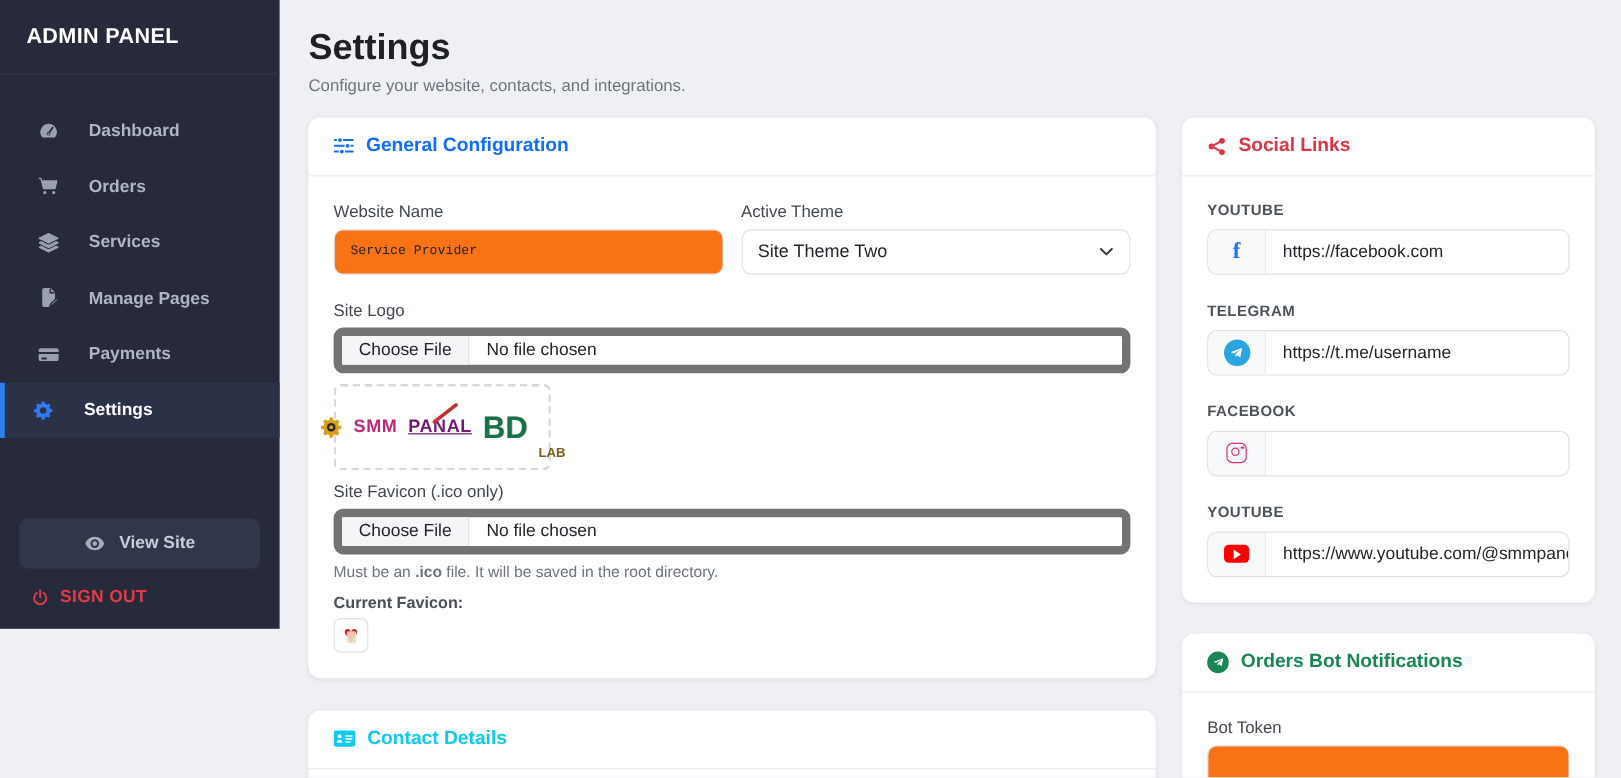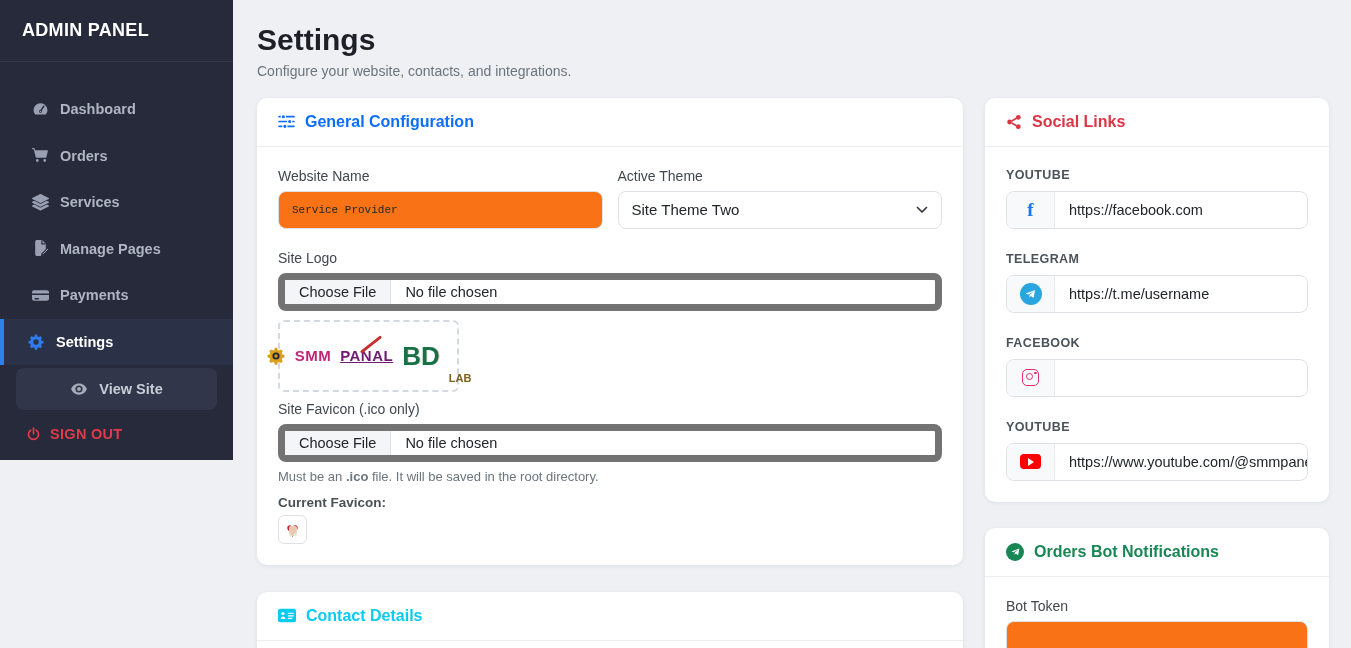--- a/index.html
+++ b/index.html
@@ -4,30 +4,30 @@
 <style>
   * { margin:0; padding:0; box-sizing:border-box; }
   html,body { width:1351px; height:648px; }
   body {
     font-family:"Liberation Sans", sans-serif;
     display:flex; overflow:hidden; background:#eef0f4; color:#212529;
   }
 
   
   .sidebar {
-    width:233px; flex:0 0 233px; background:#262a3b; height:460px;
+    width:233px; flex:0 0 233px; background:#262a3b; height:524px;
     display:flex; flex-direction:column; color:#b0b5c3;
   }
   .brand {
     padding:20px 22px; border-bottom:1px solid #34384a;
     font-size:18px; font-weight:bold; color:#ffffff; letter-spacing:.3px;
   }
   .nav { margin-top:24px; flex:1 1 auto; }
   .nav-item {
-    display:flex; align-items:center; gap:11px; height:46.5px;
+    display:flex; align-items:center; gap:25px; height:46.5px;
     padding-left:27px; font-size:14.5px; font-weight:600; color:#b0b5c3;
     cursor:pointer; border-left:4px solid transparent;
   }
   .nav-item .nicon { width:18px; height:18px; display:flex; align-items:center; justify-content:center; color:#9aa0b1; }
   .nav-item.active {
     background:#2b3146; border-left:4px solid #2f80ed; color:#ffffff;
     padding-left:23px;
   }
   .nav-item.active .nicon { color:#2e7ceb; }
   .sidebar-bottom { padding:0 16px 18px 16px; }

